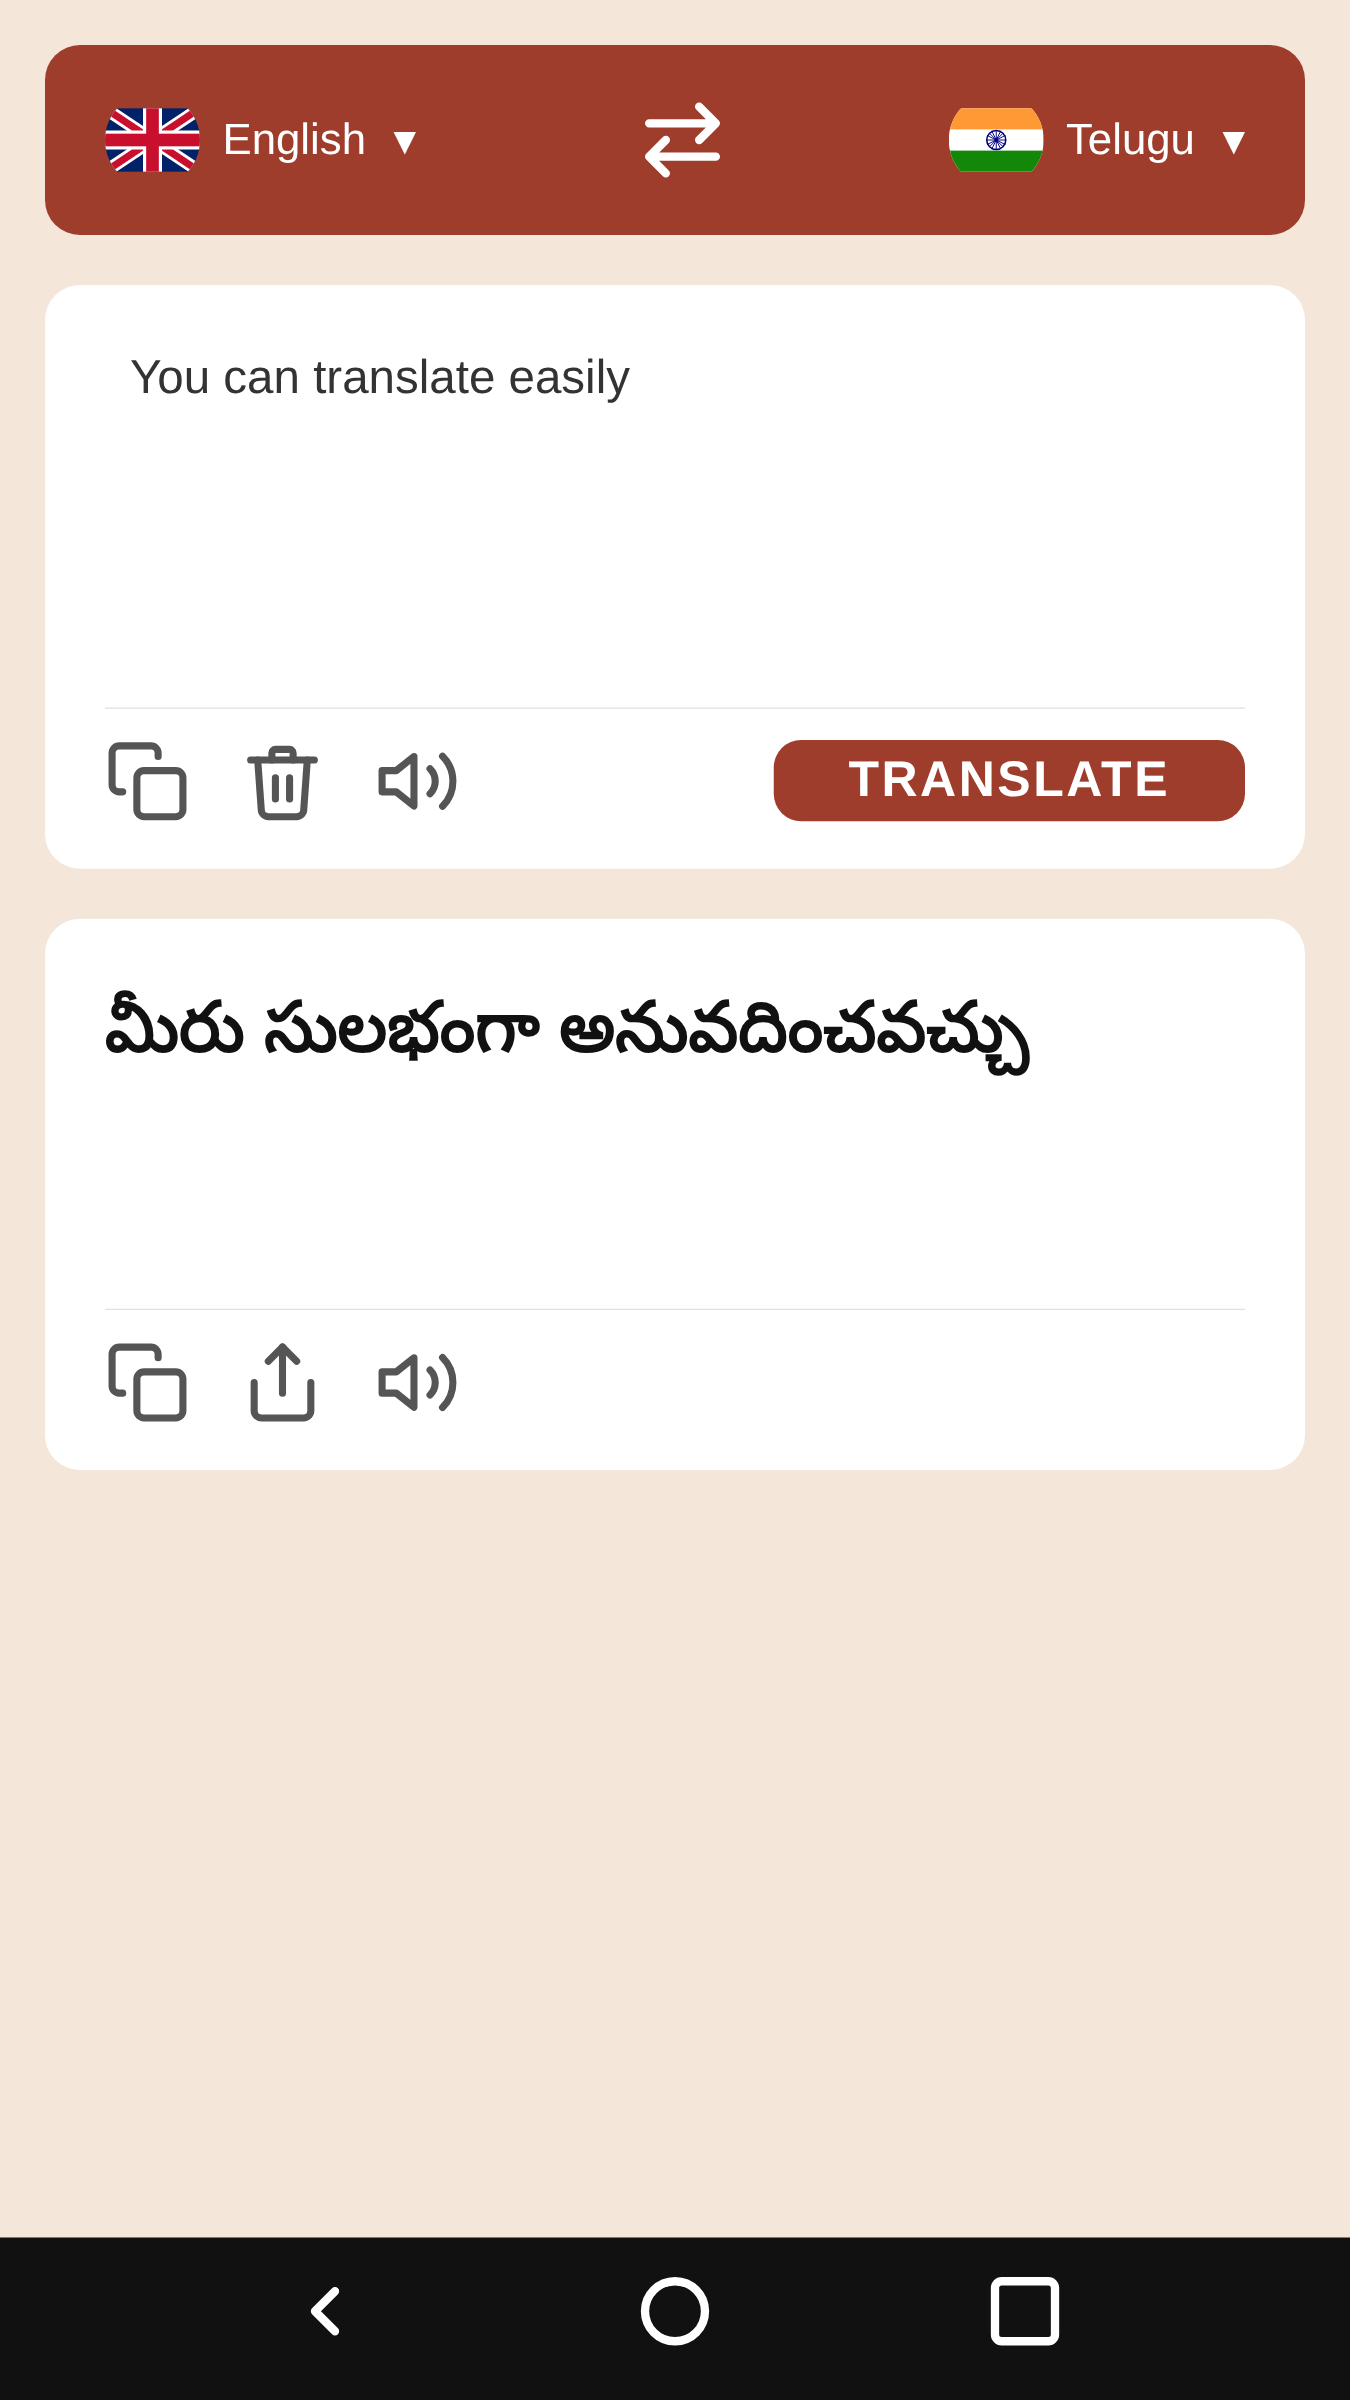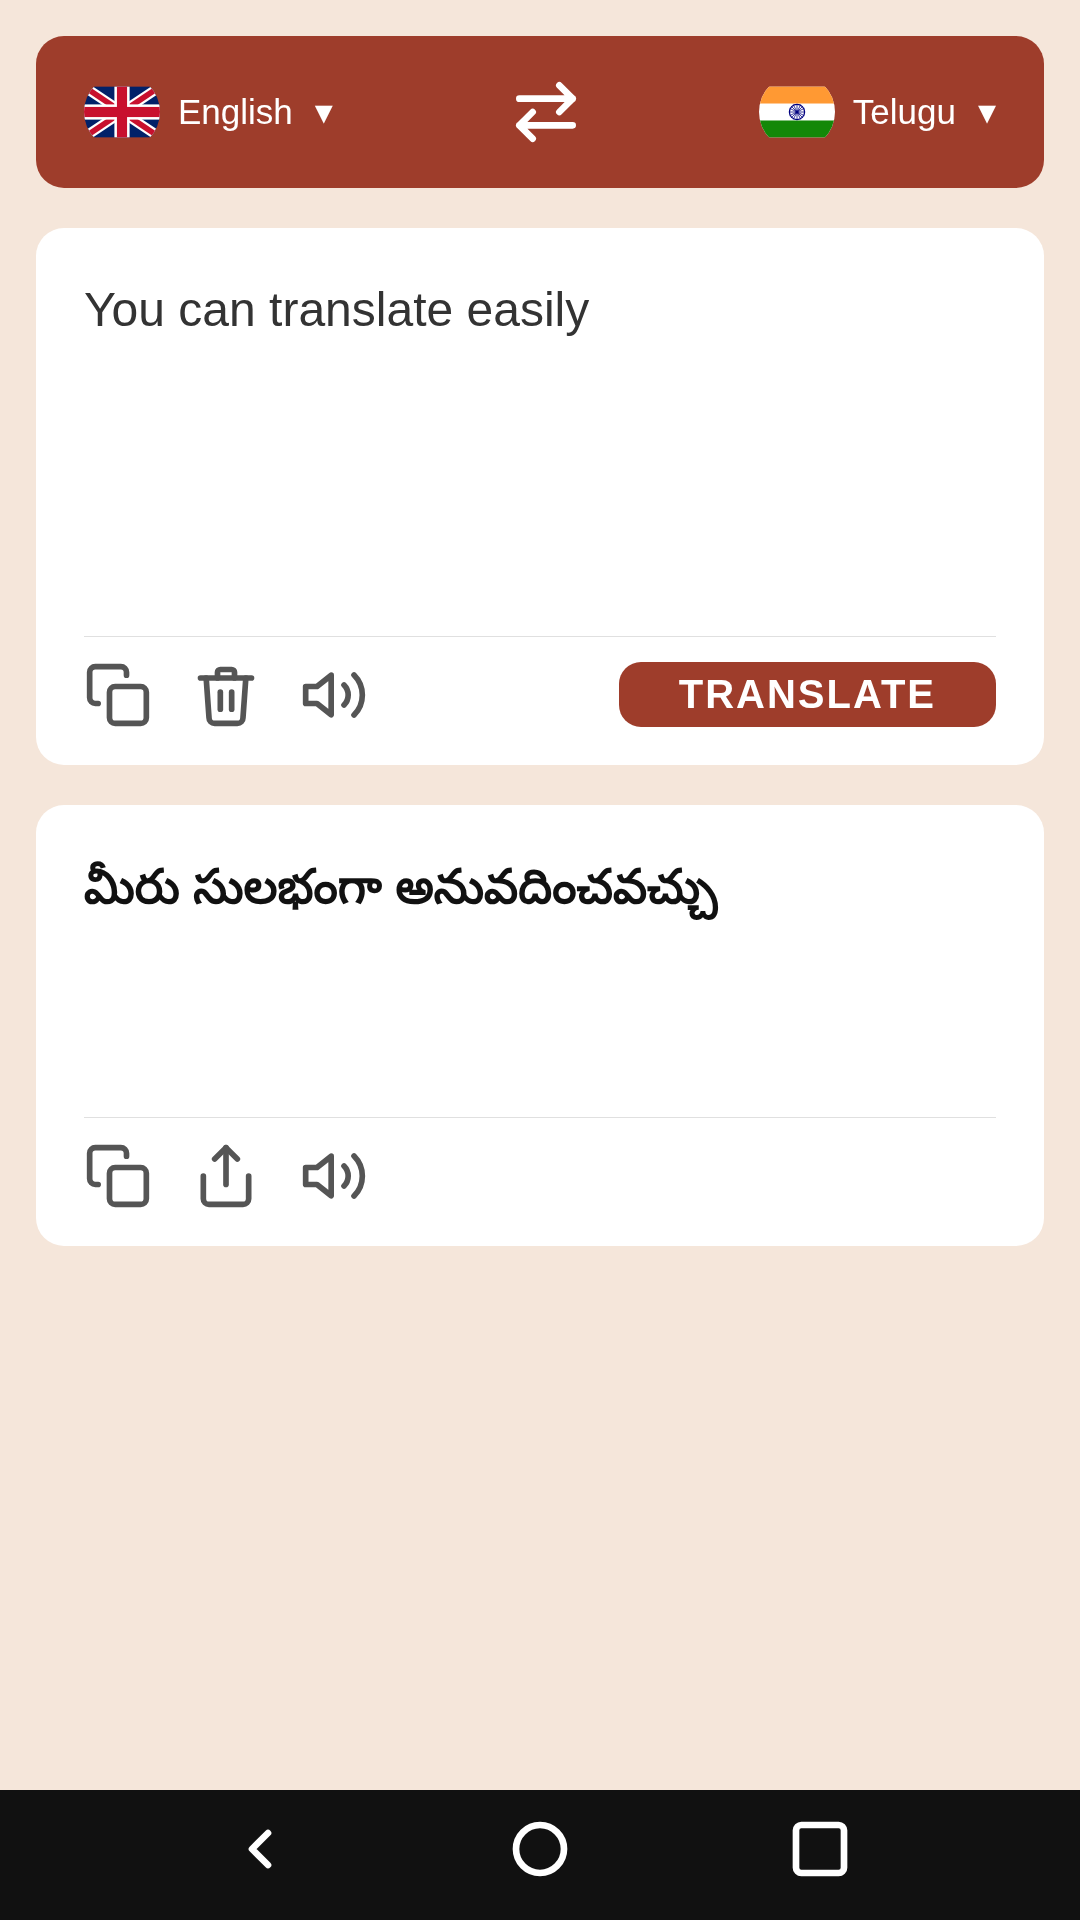--- a/index.html
+++ b/index.html
@@ -77,30 +77,31 @@
       background: white;
       border-radius: 28px;
       margin: 40px 36px 0 36px;
       padding: 48px 48px 36px 48px;
       display: flex;
       flex-direction: column;
     }
 
     .card-text {
       min-height: 240px;
-      font-size: 48px;
+      font-size: 38px;
       color: #333;
       font-weight: 400;
       line-height: 1.4;
       border: none;
       outline: none;
       resize: none;
       width: 100%;
       background: transparent;
       font-family: inherit;
+      margin-left: 20px;
     }
 
     .card-divider {
       border: none;
       border-top: 1.5px solid #e0e0e0;
       margin: 24px 0;
     }
 
     .card-actions {
       display: flex;
@@ -124,21 +125,21 @@
       border-radius: 22px;
       padding: 10px 60px;
       font-size: 40px;
       font-weight: 700;
       letter-spacing: 2px;
       cursor: pointer;
     }
 
     .output-text {
       min-height: 240px;
-      font-size: 48px;
+      font-size: 56px;
       font-weight: 700;
       color: #111;
       line-height: 1.4;
     }
 
     
     .nav-bar {
       margin-top: auto;
       background-color: #111;
       height: 130px;

